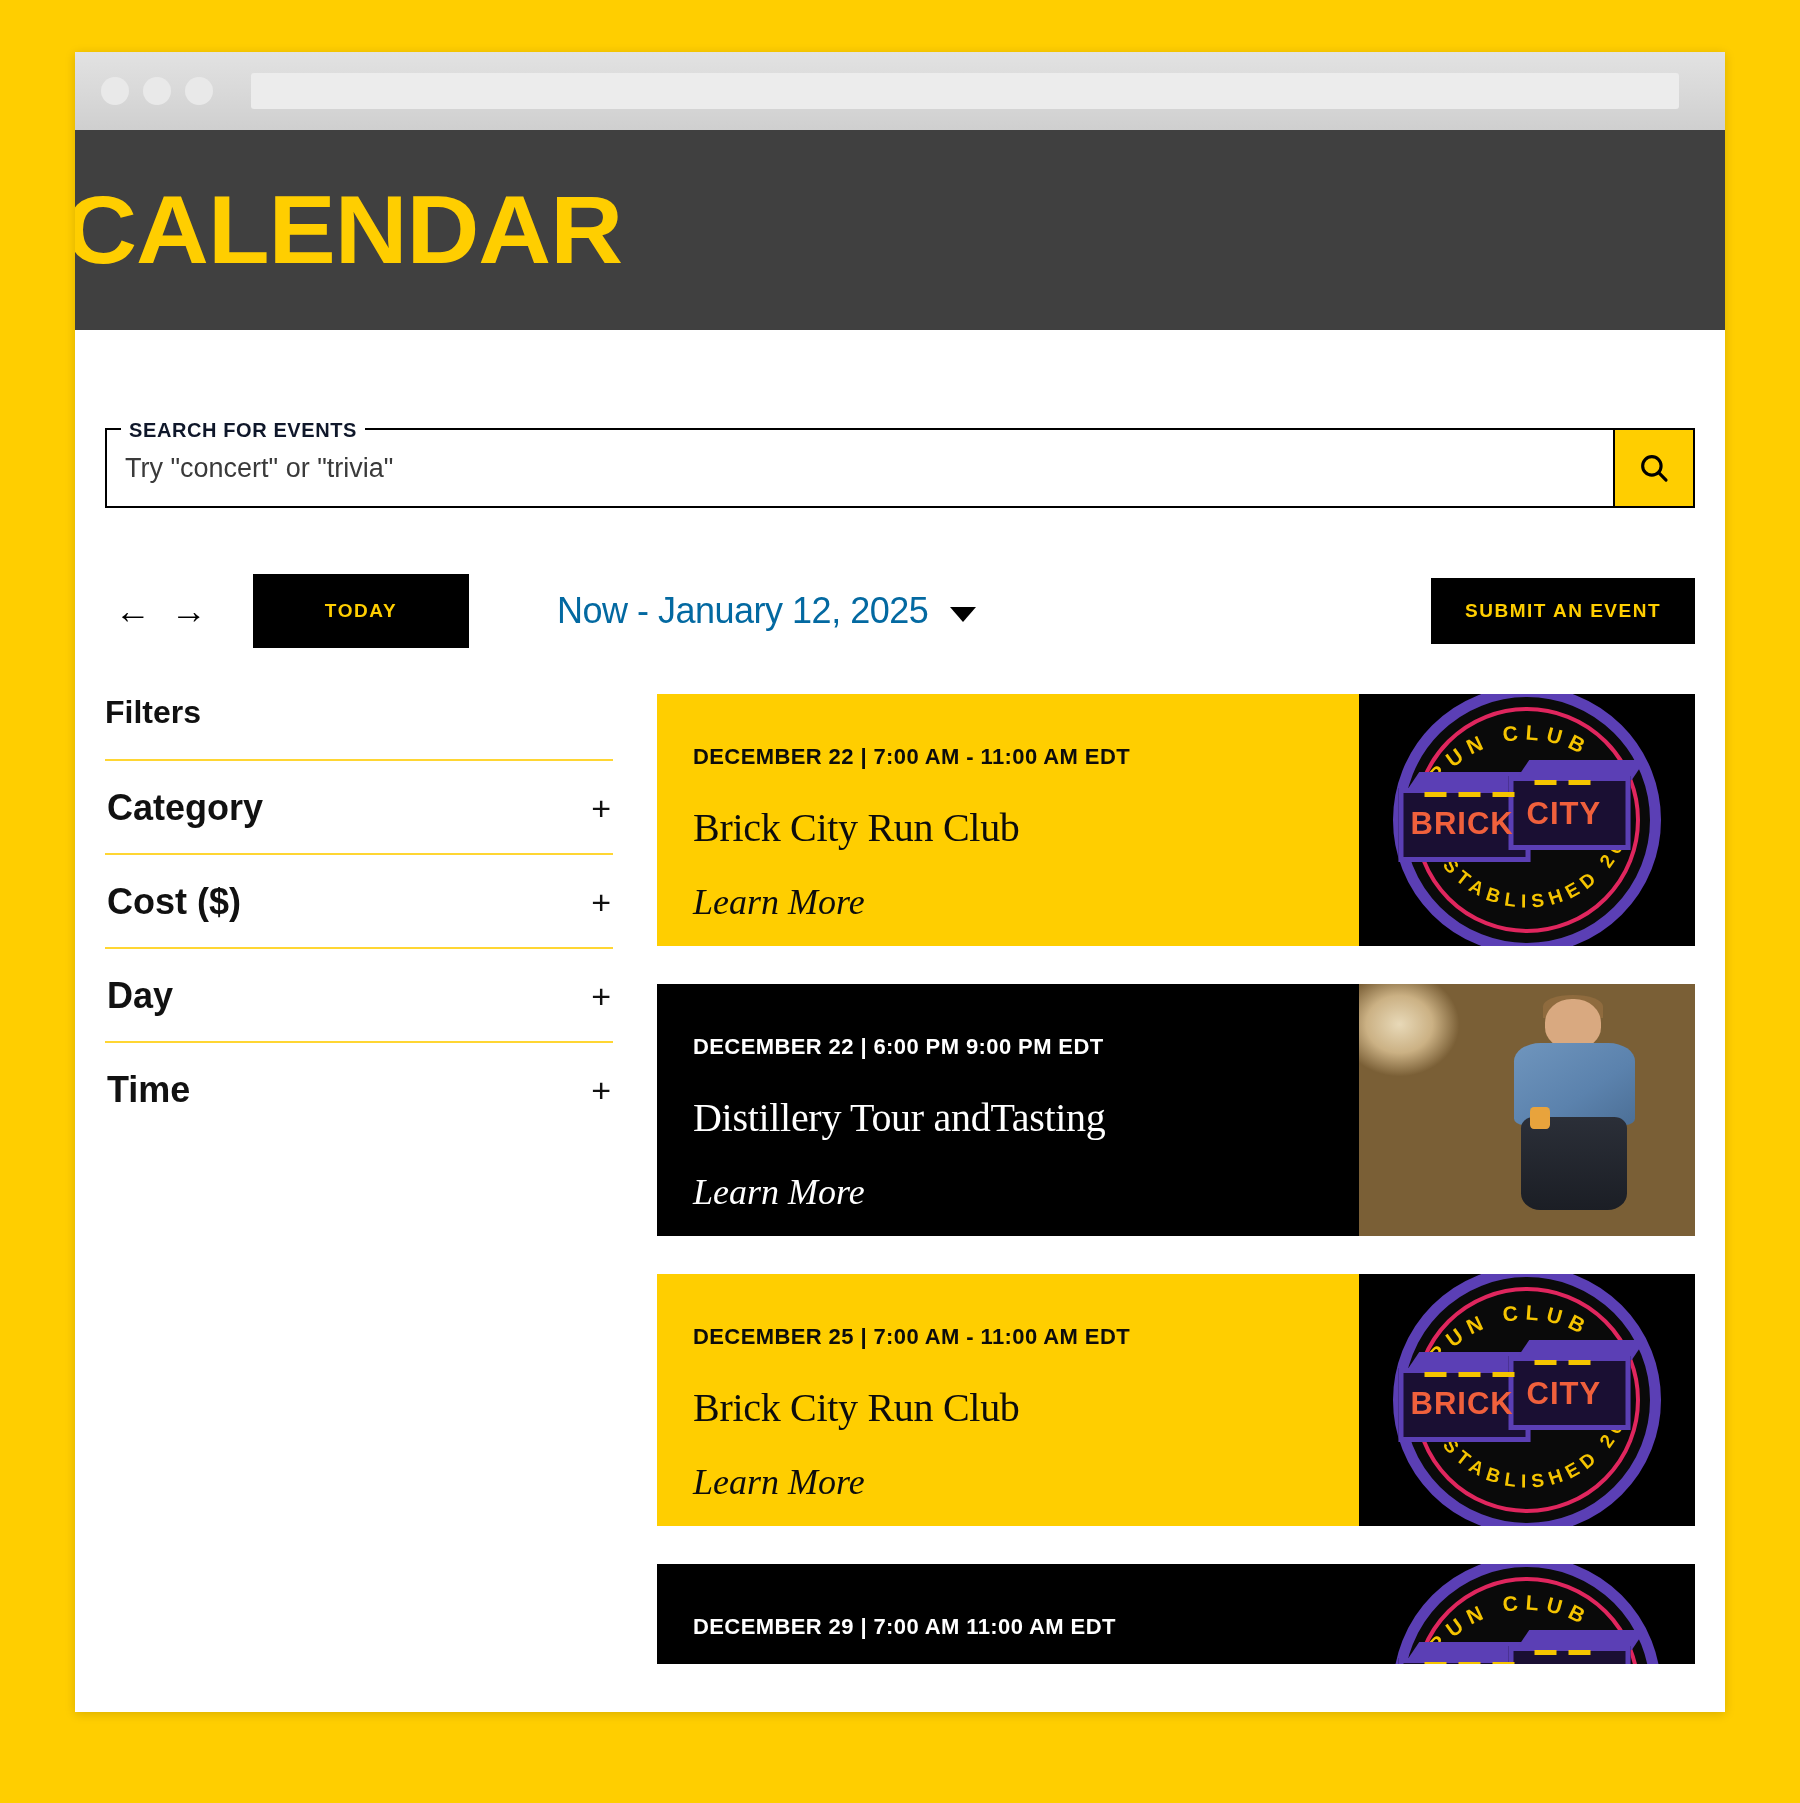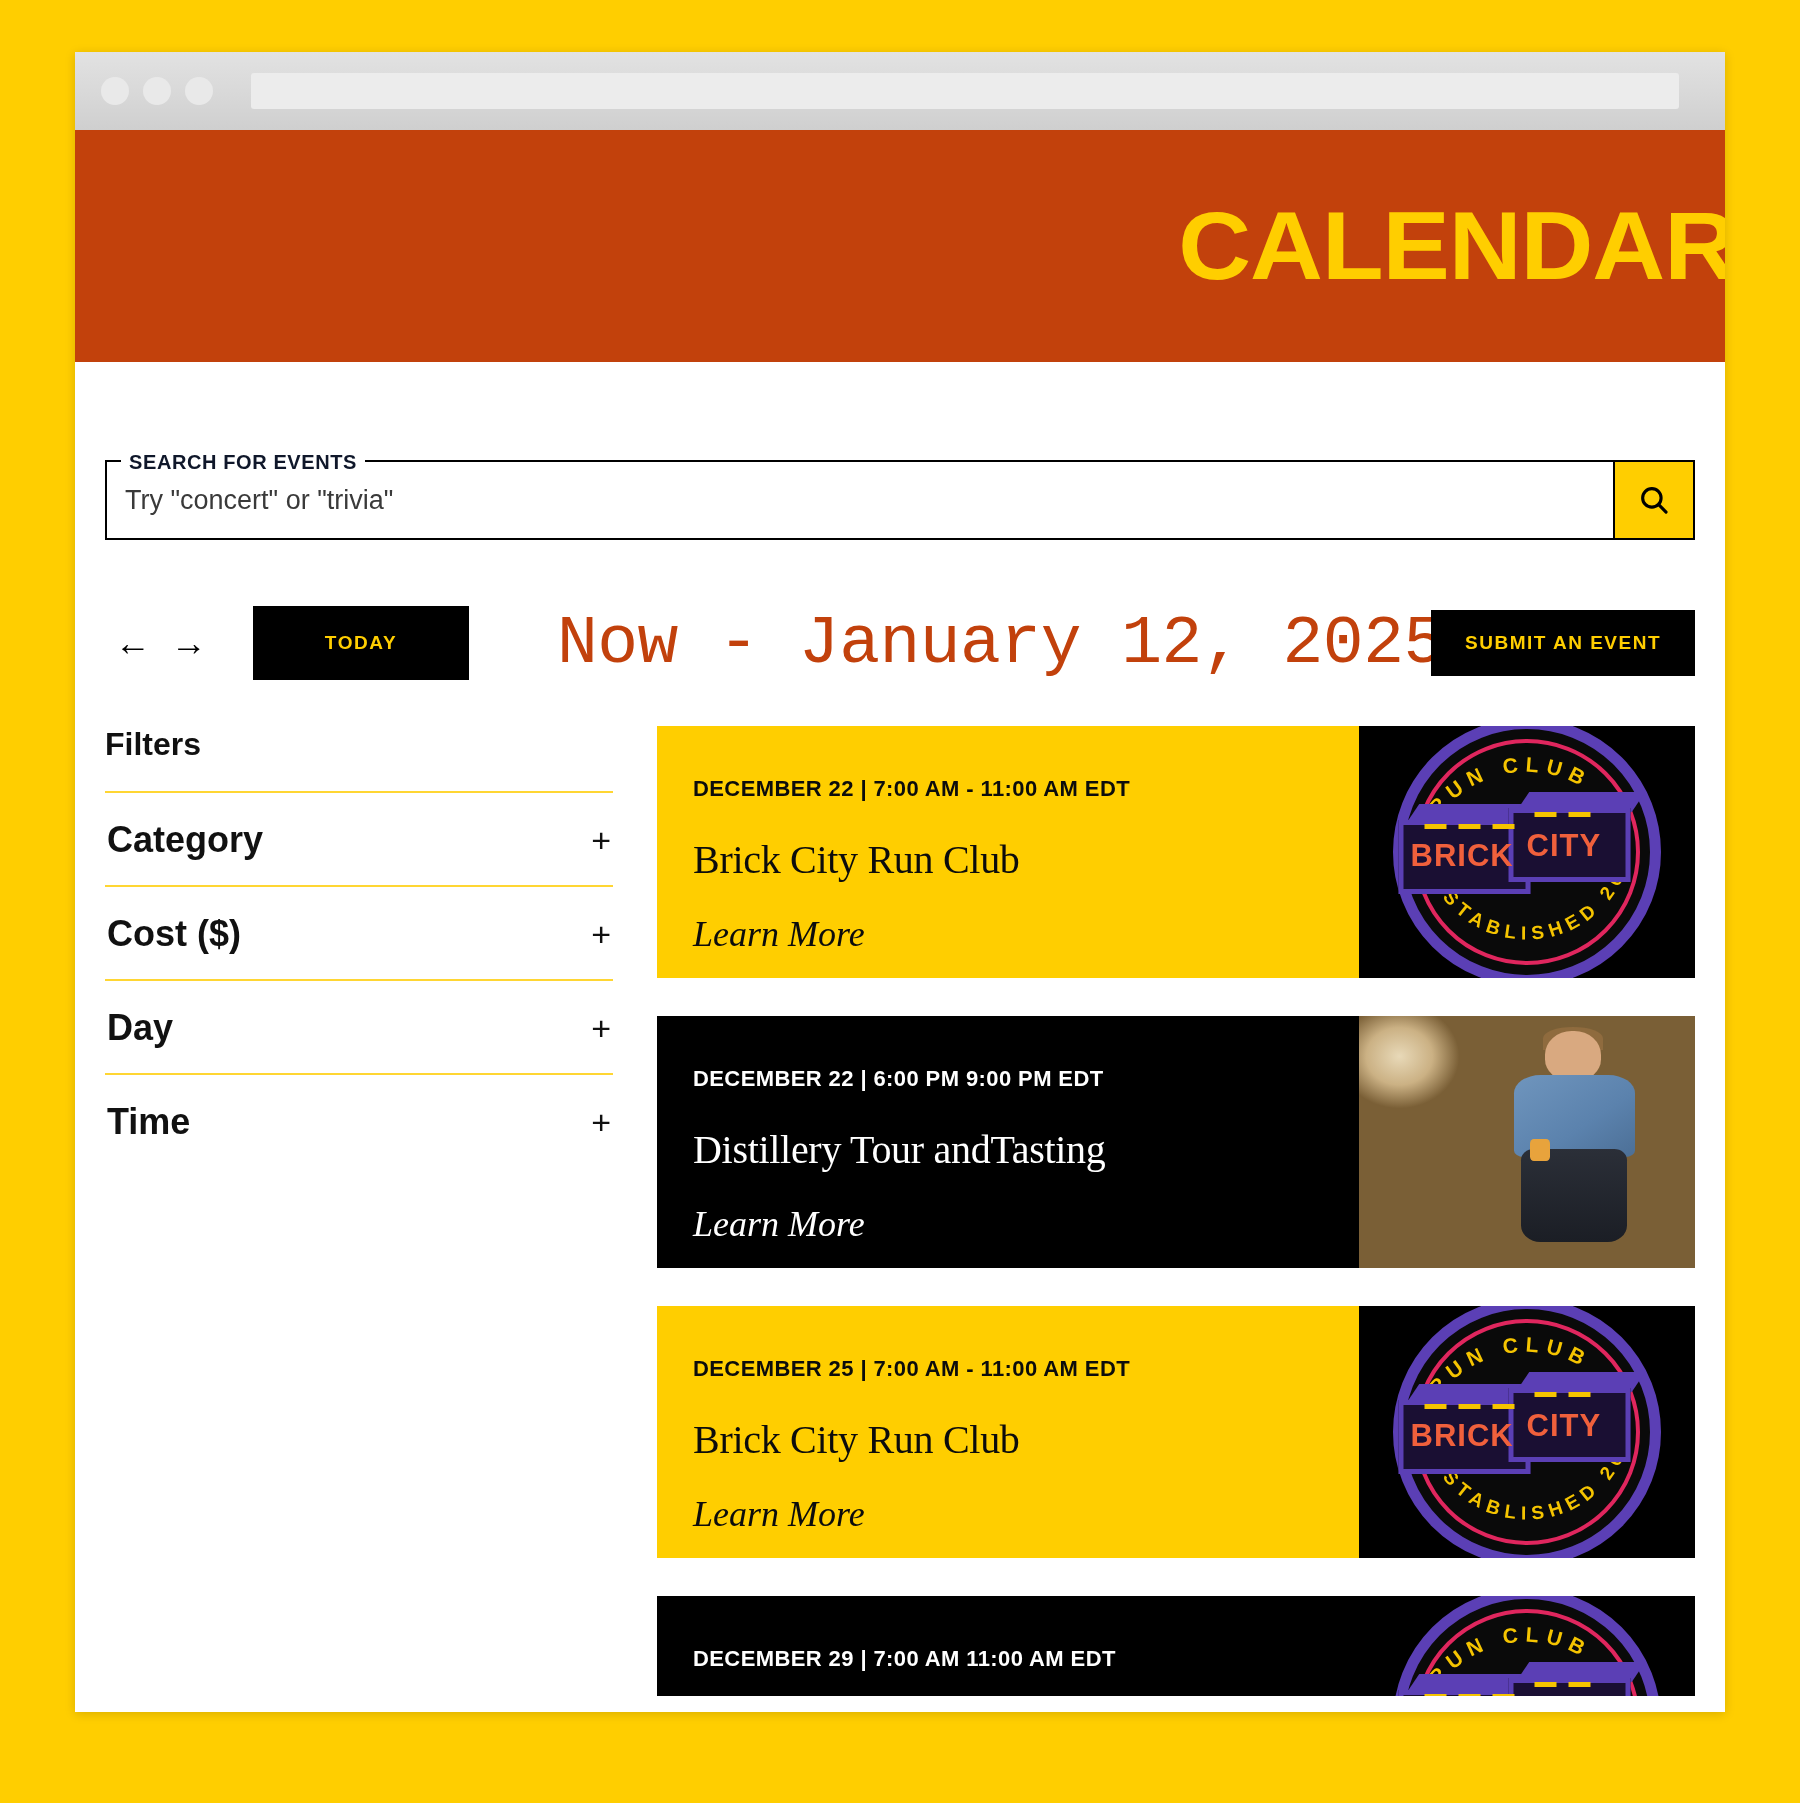--- a/index.html
+++ b/index.html
@@ -42,25 +42,25 @@
   .url-bar {
     flex: 1;
     height: 36px;
     background: #ececec;
     border-radius: 3px;
     margin-right: 20px;
   }
 
   
   .page-header {
-    background: #c2410c;
-    height: 232px;
-    display: flex;
-    align-items: center;
-    justify-content: flex-end;
+    background: #404040;
+    height: 200px;
+    display: flex;
+    align-items: center;
+    justify-content: flex-start;
   }
 
   .page-title {
     color: #FFCE00;
     font-size: 97px;
     font-weight: 900;
     letter-spacing: -1px;
     transform: scaleX(1.04);
     font-family: "Liberation Sans", sans-serif;
   }
@@ -160,23 +160,23 @@
 
   .date-display {
     margin-left: 88px;
     display: flex;
     align-items: center;
     gap: 22px;
     cursor: pointer;
   }
 
   .date-text {
-    font-family: Liberation Mono, monospace;
-    font-size: 68px;
-    color: #c2410c;
+    font-family: Liberation Sans, sans-serif;
+    font-size: 36px;
+    color: #0369a1;
     letter-spacing: -0.5px;
     white-space: nowrap;
   }
 
   .chevron-down {
     width: 0; height: 0;
     border-left: 13px solid transparent;
     border-right: 13px solid transparent;
     border-top: 15px solid #000;
     margin-top: 6px;

